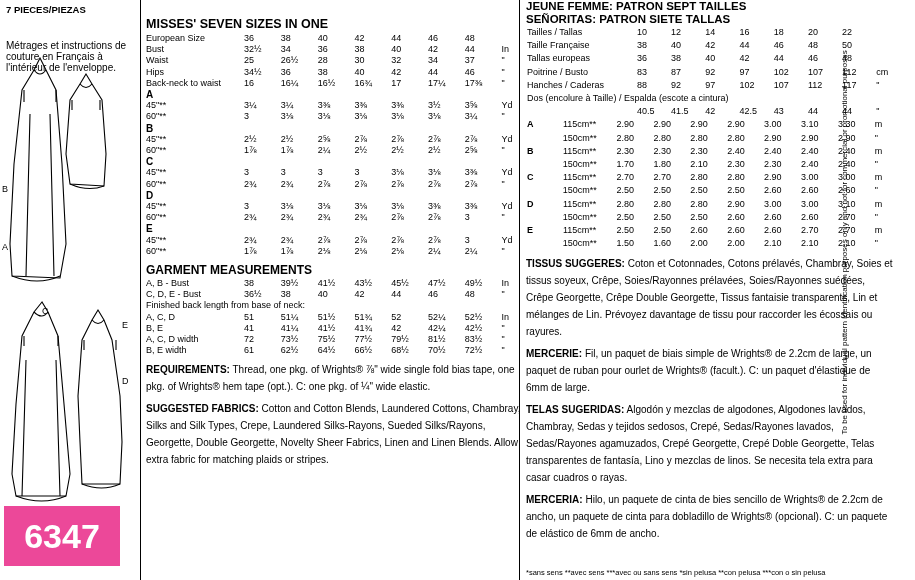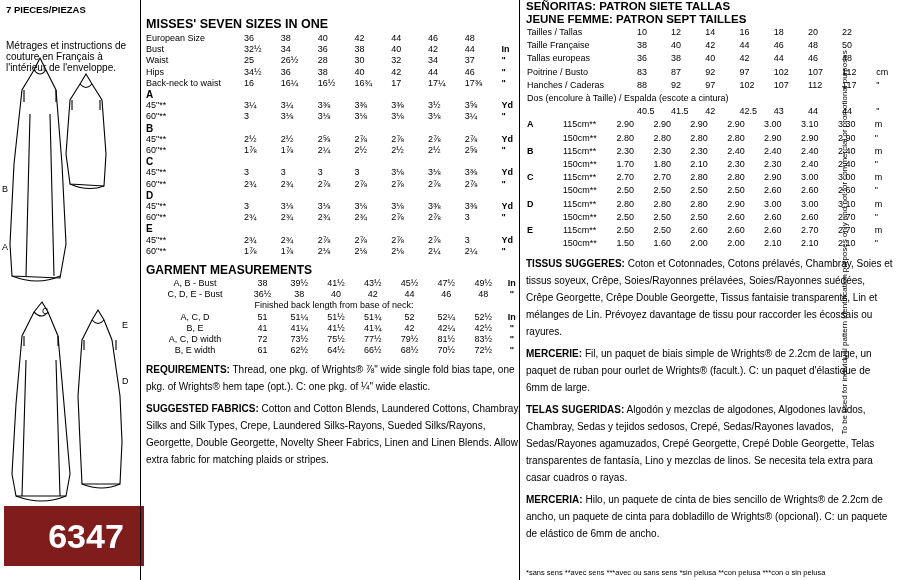--- a/index.html
+++ b/index.html
@@ -11,38 +11,37 @@
   .page{position:relative;width:850px;height:580px;}
 
   
   .leftcol{position:absolute;left:0;top:0;width:140px;height:580px;}
   .left-head{font-size:9px;line-height:11px;padding:4px 4px 0 6px;}
   .left-head b{font-size:9.5px;}
   .illus{position:absolute;left:0;top:44px;width:140px;height:475px;}
   .illus svg{display:block;}
   .patnum{
     position:absolute;left:4px;bottom:14px;width:116px;height:60px;
-    background:#7f1d1d;color:#fff;font-weight:bold;font-size:34px;
+    background:#ec4899;color:#fff;font-weight:bold;font-size:34px;
     letter-spacing:0px;display:flex;align-items:center;justify-content:center;
     font-family:"Liberation Sans", sans-serif;
-    padding-left:24px;
   }
   .vline{position:absolute;top:0;bottom:0;width:1px;background:#000;}
 
   
   .midcol{position:absolute;left:142px;top:0;width:376px;height:580px;padding:12px 4px;}
   .title{font-weight:bold;font-size:12.5px;margin:5px 0 2px 0;}
   table.t{border-collapse:collapse;width:100%;font-size:9px;}
   table.t td{padding:0 0 0 0;line-height:11.2px;white-space:nowrap;}
   td.lbl{text-align:left;width:96px;}
   td.num{text-align:left;width:36px;}
-  td.unit{text-align:left;width:20px;font-weight:bold;}
+  td.unit{text-align:left;width:20px;}
   .secthead{font-weight:bold;font-size:10px;line-height:12px;}
   .gm-title{font-weight:bold;font-size:12px;margin:6px 0 1px 0;}
-  .gmtbl td{font-size:9px;line-height:11.4px;white-space:nowrap;text-align:center;}
+  .gmtbl td{font-size:9px;line-height:11.4px;white-space:nowrap;}
   .para{font-size:10px;line-height:17px;margin-top:5px;}
   .para b{font-weight:bold;}
   .footnote{position:absolute;bottom:3px;font-size:7.5px;}
 
   
   .rightcol{position:absolute;left:522px;top:0;width:368px;height:580px;padding:0 4px;}
   .rtitle{font-weight:bold;font-size:11.5px;line-height:13px;}
   table.r{border-collapse:collapse;width:100%;font-size:9px;}
   table.r td{line-height:11.2px;white-space:nowrap;}
   td.rlbl{text-align:left;width:104px;}
@@ -395,22 +394,22 @@
     </div>
 
     <div class="para">
       <b>SUGGESTED FABRICS:</b><span> Cotton and Cotton Blends, Laundered Cottons, Chambray, Silks and Silk Types, Crepe, Laundered Silks-Rayons, Sueded Silks/Rayons, Georgette, Double Georgette, Novelty Sheer Fabrics, Linen and Linen Blends. Allow extra fabric for matching plaids or stripes.</span>
     </div>
 
     <div class="footnote">*without nap    **with nap    ***with or without nap</div>
   </div>
 
   <div class="rightcol">
+    <div class="rtitle">JEUNE FEMME: PATRON SEPT TAILLES</div>
     <div class="rtitle">SEÑORITAS: PATRON SIETE TALLAS</div>
-    <div class="rtitle">JEUNE FEMME: PATRON SEPT TAILLES</div>
 
     <table class="r">
       <tbody>
         <tr>
             <td class="rlbl">Tailles / Tallas</td>
             <td class="rnum">10</td>
             <td class="rnum">12</td>
             <td class="rnum">14</td>
             <td class="rnum">16</td>
             <td class="rnum">18</td>

